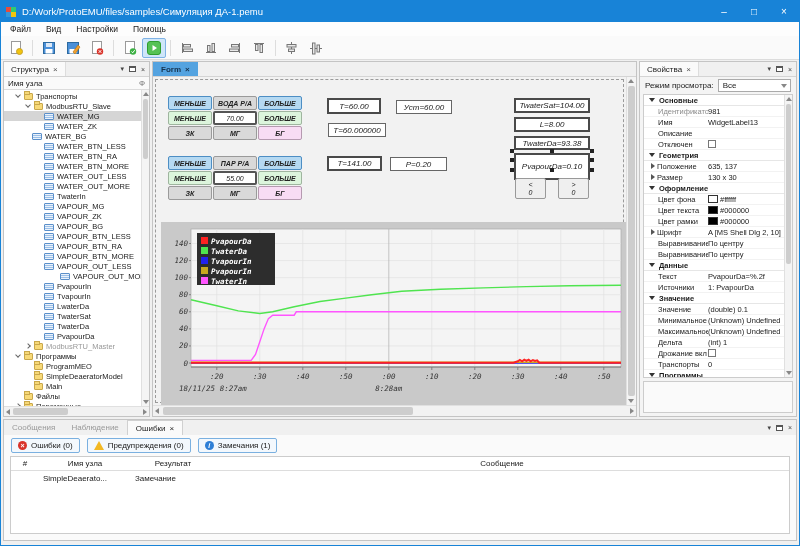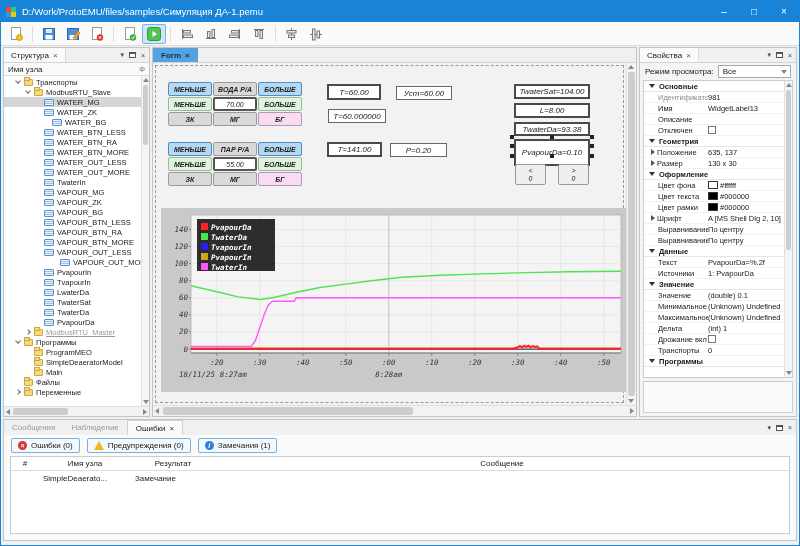--- a/index.html
+++ b/index.html
@@ -34,21 +34,21 @@
   .dock-tab .x { color:#555; font-size:8px; }
   .dock-icons { margin-left:auto; display:flex; align-items:center; gap:5px; padding-right:4px; color:#444; font-size:7px; }
   .ic-float { width:7px; height:6px; border:1px solid #555; border-top-width:2px; background:#fff; }
 
   
   .tree-header { height:13px; background:#fafafa; border-bottom:1px solid #dcdcdc; display:flex; align-items:center; padding:0 4px; font-size:8px; flex:none; }
   .tree-wrap { flex:1; display:flex; min-height:0; background:#fff; }
   .tree { flex:1; overflow:hidden; padding-top:1px; }
   .tree-row { height:10px; display:flex; align-items:center; font-size:7.5px; white-space:nowrap; }
   .tree-row.sel { background:#d5d5d5; }
-  .tree-row.gray .lbl { color:#999;text-decoration:underline; }
+  .tree-row.gray .lbl { color:#999; }
   .chev { width:4px; height:4px; border-right:1px solid #666; border-bottom:1px solid #666; flex:none; margin-right:4px; }
   .chev.down { transform:rotate(45deg); margin-top:-2px; }
   .chev.right { transform:rotate(-45deg); }
   .chev.none { border:none; }
   .ic-folder { width:9px; height:7px; background:#f7d978; border:1px solid #c9a74b; border-radius:1px; flex:none; margin-right:3px; position:relative; }
   .ic-folder::before { content:''; position:absolute; top:-3px; left:-1px; width:4px; height:2px; background:#f7d978; border:1px solid #c9a74b; }
   .ic-tag { width:10px; height:7px; border:1px solid #5b8fc9; background:repeating-linear-gradient(180deg,#eaf2fb 0 1px,#9cc0e8 1px 2px); border-radius:1px; flex:none; margin-right:3px; }
   .vscroll { width:8px; background:#f4f4f4; border-left:1px solid #e0e0e0; position:relative; flex:none; }
   .vscroll .vthumb { position:absolute; left:1px; right:1px; background:#cdcdcd; border-radius:2px; }
   .hscroll { height:10px; background:#f2f2f2; border-top:1px solid #e0e0e0; position:relative; flex:none; }
@@ -131,20 +131,26 @@
         <i></i>
       </span>
     <span class="title-text">D:/Work/ProtoEMU/files/samples/Симуляция ДА-1.pemu</span>
     <span class="win-btns">
       <span class="win-btn">–</span>
       <span class="win-btn">□</span>
       <span class="win-btn">×</span>
     </span>
   </div>
 
+  <div class="menubar" id="menubar">
+      <span>Файл</span>
+      <span>Вид</span>
+      <span>Настройки</span>
+      <span>Помощь</span>
+    </div>
 
   <div class="toolbar">
     <span class="tbtn">
         <svg width="16" height="16">
           <rect x="3.5" y="1.5" width="9" height="12" fill="#fff" stroke="#9a9a9a"></rect>
           <circle cx="11.5" cy="11.5" r="3" fill="#f1c40f" stroke="#c9a227"></circle>
         </svg>
       </span>
     <span class="tsep"></span>
     <span class="tbtn">
@@ -261,21 +267,21 @@
             <div class="tree-row sel" style="padding-left: 32px;">
               <span class="chev none"></span>
               <span class="ic-tag"></span>
               <span class="lbl">WATER_MG</span>
             </div>
             <div class="tree-row" style="padding-left: 32px;">
               <span class="chev none"></span>
               <span class="ic-tag"></span>
               <span class="lbl">WATER_ZK</span>
             </div>
-            <div class="tree-row" style="padding-left: 40px;">
+            <div class="tree-row" style="padding-left: 20px;">
               <span class="chev none"></span>
               <span class="ic-tag"></span>
               <span class="lbl">WATER_BG</span>
             </div>
             <div class="tree-row" style="padding-left: 32px;">
               <span class="chev none"></span>
               <span class="ic-tag"></span>
               <span class="lbl">WATER_BTN_LESS</span>
             </div>
             <div class="tree-row" style="padding-left: 32px;">

